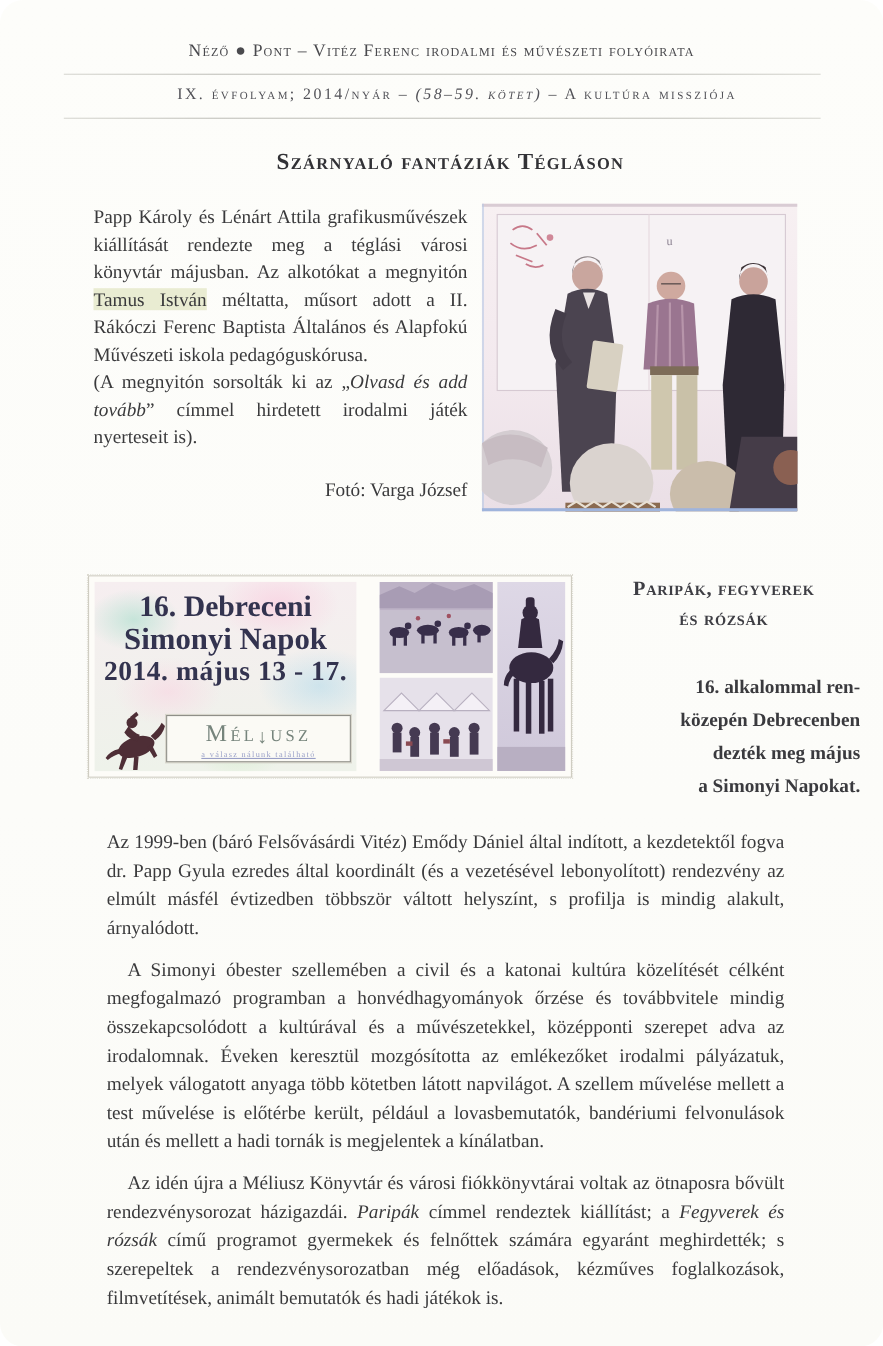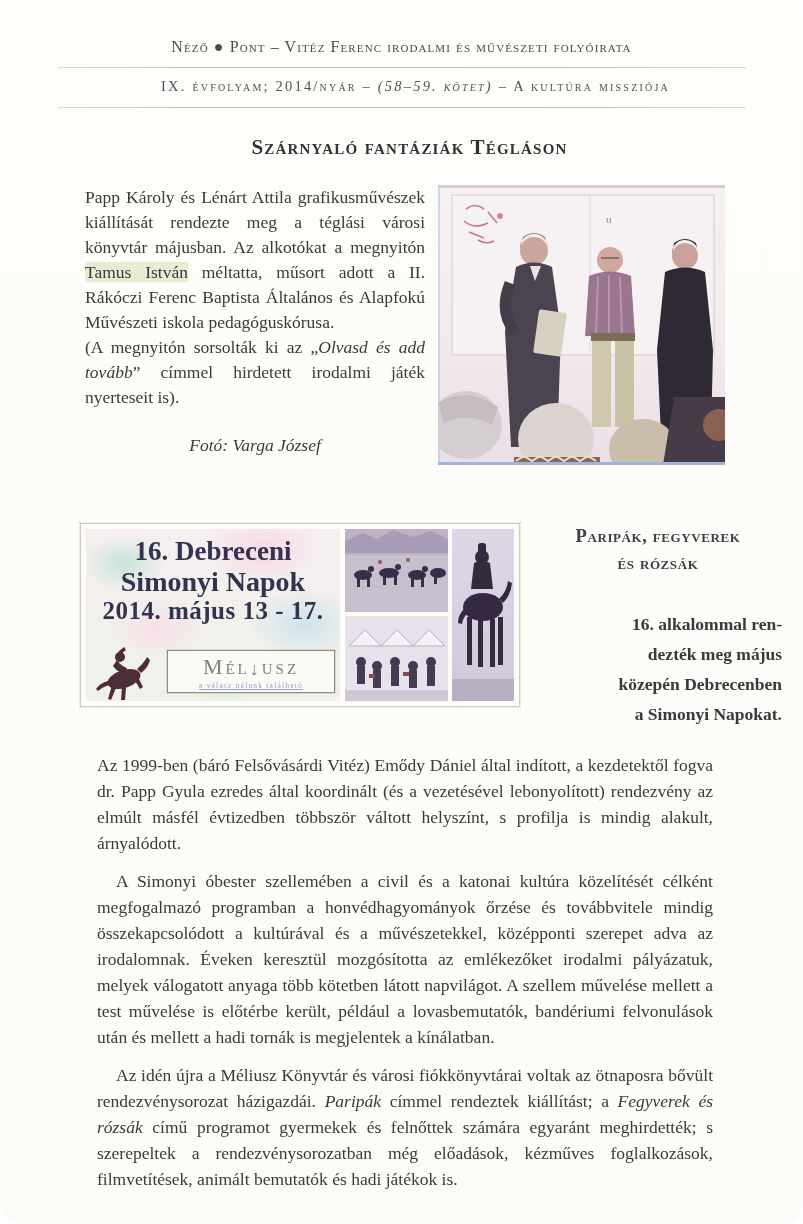--- a/index.html
+++ b/index.html
@@ -16,29 +16,29 @@
   .rule{height:1px;width:688px;margin:0 auto;background:linear-gradient(90deg,#d8d8d2,#c2c2bc 20%,#c6c6c0 80%,#d8d8d2);}
   .r1{margin-top:11px;}
   .m2{margin-top:10px;font-variant:small-caps;font-size:14.5px;letter-spacing:2.2px;color:#515157;padding-left:28px;}
   .r2{margin-top:12px;}
   
   .title1{margin:27px 0 0;text-align:center;font-variant:small-caps;font-weight:600;
     font-size:21px;letter-spacing:1.2px;color:#323236;padding-left:16px;}
   .cols{display:flex;margin:25px 0 0 85px;gap:13px;width:640px;}
   .leftcol{width:340px;font-size:17.5px;line-height:25px;}
   .p{margin:0;text-align:justify;}
-  .credit{margin-top:23px;font-style:italic;text-align:center;}
+  .credit{margin-top:23px;text-align:right;}
   .photo{width:287px;height:280px;margin:3px 0 0;}
   
   .s-i{font-style:italic;}
   .s-hl{background:#e9ecd2;}
   
   .bannerrow{display:flex;margin:47px 0 0 80px;width:702px;gap:14px;}
   .banner{width:440px;height:184px;box-sizing:border-box;border:1px solid #cfcdc2;
-    outline:1px dotted #dddbd2;background:#fdfcf8;display:flex;gap:5px;padding:5px;}
+    outline:1px dotted #dddbd2;background:#fdfcf8;display:flex;gap:21px;padding:5px;}
   .banner-left{width:256px;position:relative;text-align:center;
     background:
       radial-gradient(60px 40px at 15% 20%, rgba(160,220,200,.55), transparent 70%),
       radial-gradient(80px 50px at 70% 12%, rgba(250,200,220,.60), transparent 70%),
       radial-gradient(70px 45px at 28% 58%, rgba(250,210,225,.55), transparent 70%),
       radial-gradient(80px 50px at 86% 55%, rgba(170,215,235,.50), transparent 70%),
       radial-gradient(60px 40px at 55% 88%, rgba(200,235,190,.50), transparent 70%),
       linear-gradient(180deg,#f6eef0,#eef2ea);}
   .bl1{margin-top:7px;font-weight:bold;font-size:27px;line-height:1.12;color:#33334f;}
   .bl2{font-weight:bold;font-size:28px;line-height:1.12;color:#33334f;}
@@ -261,22 +261,22 @@
       </div>
     </div>
 
     <div class="rightcol">
       <h2 class="h2">
         <div>Paripák, fegyverek</div>
         <div>és rózsák</div>
       </h2>
       <div class="lede">
           <div>16. alkalommal ren-</div>
+          <div>közepén Debrecenben</div>
           <div>dezték meg május</div>
-          <div>közepén Debrecenben</div>
           <div>a Simonyi Napokat.</div>
         </div>
     </div>
   </section>
 
   <section class="body2">
     <p>Az 1999-ben (báró Felsővásárdi Vitéz) Emődy Dániel által indított, a kezdetektől fogva dr. Papp Gyula ezredes által koordinált (és a vezetésével lebonyolított) rendezvény az elmúlt másfél évtizedben többször váltott helyszínt, s profilja is mindig alakult, árnyalódott.</p>
     <p class="indent">A Simonyi óbester szellemében a civil és a katonai kultúra közelítését célként megfogalmazó programban a honvédhagyományok őrzése és továbbvitele mindig összekapcsolódott a kultúrával és a művészetekkel, középponti szerepet adva az irodalomnak. Éveken keresztül mozgósította az emlékezőket irodalmi pályázatuk, melyek válogatott anyaga több kötetben látott napvilágot. A szellem művelése mellett a test művelése is előtérbe került, például a lovasbemutatók, bandériumi felvonulások után és mellett a hadi tornák is megjelentek a kínálatban.</p>
     <p class="indent"><span>Az idén újra a Méliusz Könyvtár és városi fiókkönyvtárai voltak az ötnaposra bővült rendezvénysorozat házigazdái. </span><span class="s-i">Paripák</span><span> címmel rendeztek kiállítást; a </span><span class="s-i">Fegyverek és rózsák</span><span> című programot gyermekek és felnőttek számára egyaránt meghirdették; s szerepeltek a rendezvénysorozatban még előadások, kézműves foglalkozások, filmvetítések, animált bemutatók és hadi játékok is.</span></p>
   </section>

